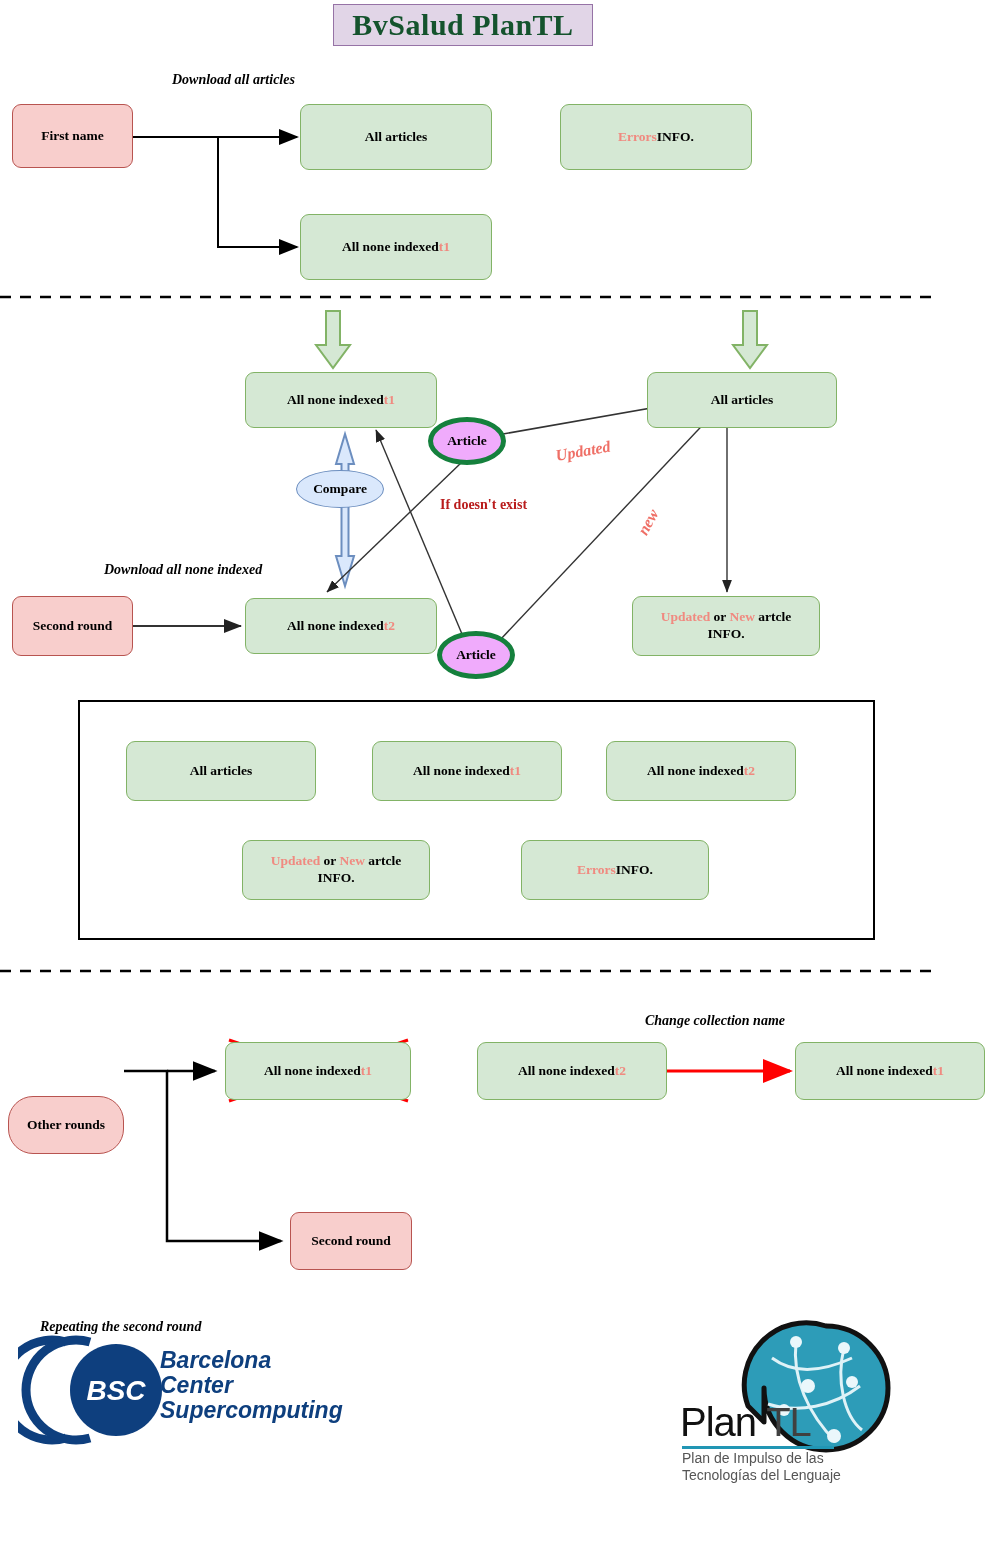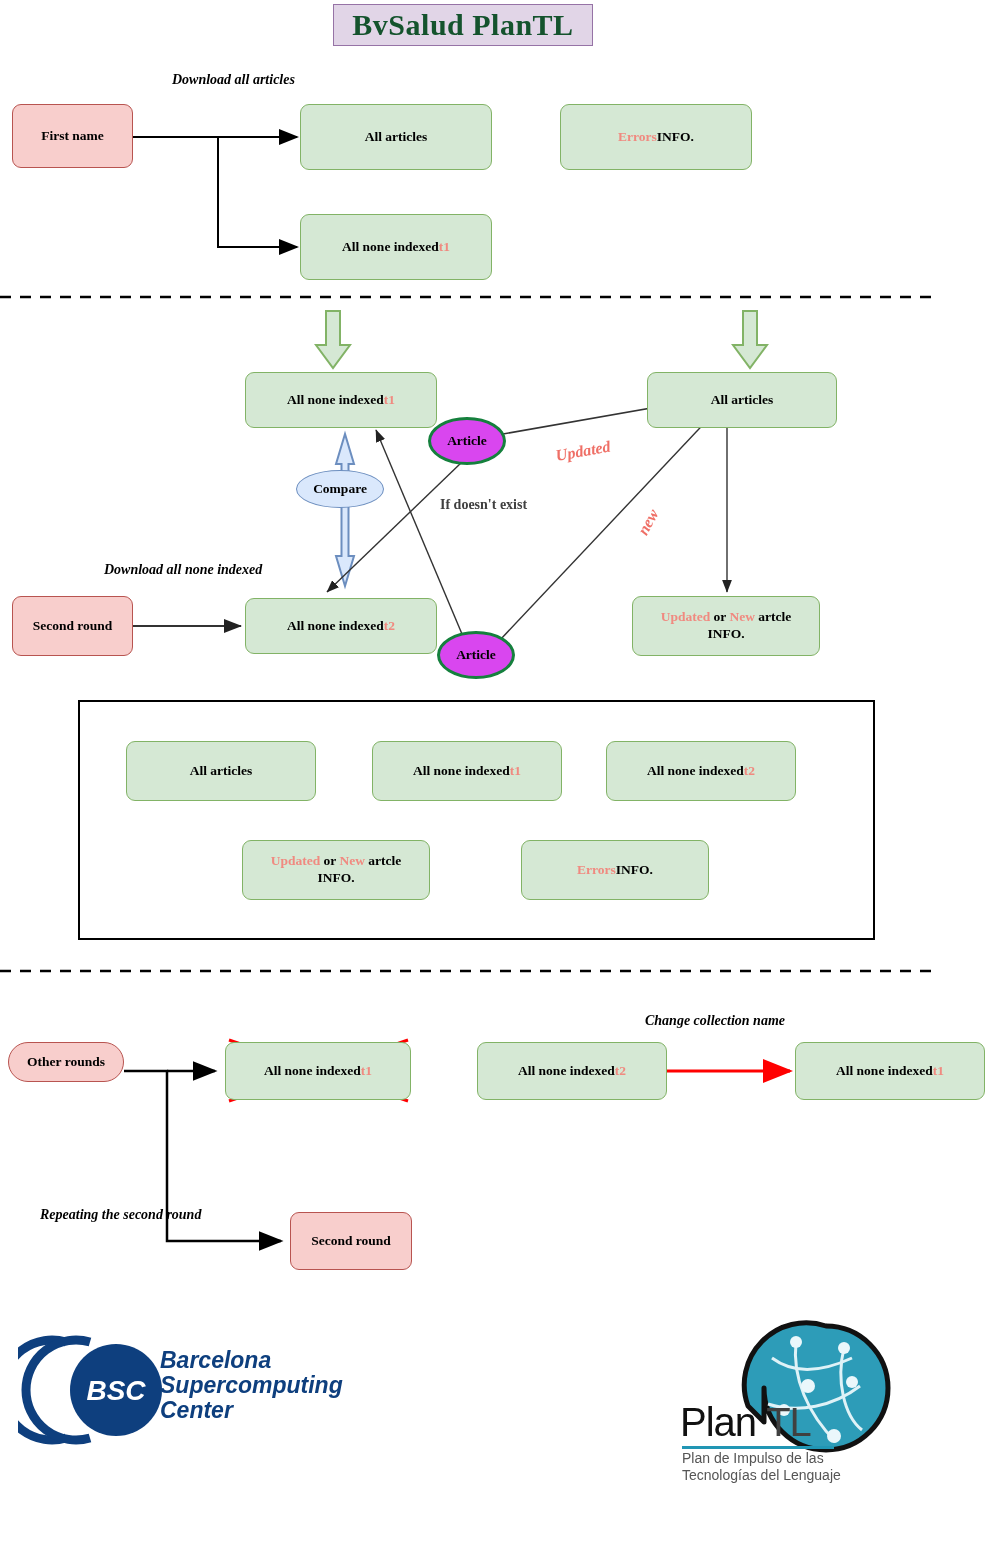--- a/index.html
+++ b/index.html
@@ -22,35 +22,35 @@
   .node{
     position:absolute;box-sizing:border-box;
     display:flex;align-items:center;justify-content:center;text-align:center;
     font-size:13.5px;font-weight:bold;color:#000;
     border-radius:9px;line-height:1.25;padding:2px 6px;
   }
   .green{background:#d5e8d4;border:1px solid #82b366;}
   .pink{background:#f8cecc;border:1px solid #b85450;}
   .ellipse{
     position:absolute;box-sizing:border-box;border-radius:50%;
-    background:#d946ef;border:3px solid #15803d;
+    background:#f0abfc;border:5px solid #15803d;
     display:flex;align-items:center;justify-content:center;
     font-size:13.5px;font-weight:bold;color:#000;
   }
   .ellipse.blue{background:#dae8fc;border:1px solid #6c8ebf;}
 
   .accent{color:#f08a80;}
 
   
   .note{
     position:absolute;font-family:"Liberation Serif", serif;
     font-style:italic;font-weight:bold;font-size:14px;color:#000;white-space:nowrap;
   }
   .plain-label{
-    position:absolute;font-size:14px;font-weight:bold;color:#404040;white-space:nowrap;
+    position:absolute;font-size:14px;font-weight:bold;color:#b91c1c;white-space:nowrap;
   }
   .rot-label{
     position:absolute;font-family:"Liberation Serif", serif;
     font-style:italic;font-weight:bold;font-size:16px;color:#ef6f66;white-space:nowrap;
     transform-origin:left center;
   }
 
   
   .frame{position:absolute;box-sizing:border-box;border:2px solid #000;background:transparent;}
 
@@ -202,30 +202,30 @@
       <span class="accent">Updated</span><span> or </span><span class="accent">New</span><span> artcle</span><br>
       <span>INFO.</span>
     </span>
   </div>
 
   <div class="node green" style="left:521px;top:840px;width:188px;height:60px;">
     <span class="accent">Errors</span>
       <span> INFO.</span>
   </div>
 
-  <div class="node pink" style="left:8px;top:1042px;width:116px;height:40px;border-radius:25px;">Other rounds</div>
+  <div class="node pink" style="left:8px;top:1096px;width:116px;height:58px;border-radius:25px;">Other rounds</div>
 
   <div class="node green" style="left:225px;top:1042px;width:186px;height:58px;">
     <span>All none indexed </span>
       <span class="accent">t1</span>
   </div>
 
   <div class="node pink" style="left:290px;top:1212px;width:122px;height:58px;">Second round</div>
 
-  <div class="note" style="left:40px;top:1207px;">Repeating the second round</div>
+  <div class="note" style="left:40px;top:1319px;">Repeating the second round</div>
 
   <div class="note" style="left:645px;top:1013px;">Change collection name</div>
 
   <div class="node green" style="left:477px;top:1042px;width:190px;height:58px;">
     <span>All none indexed </span>
       <span class="accent">t2</span>
   </div>
 
   <div class="node green" style="left:795px;top:1042px;width:190px;height:58px;">
     <span>All none indexed </span>
@@ -235,22 +235,22 @@
   <svg class="logo-bsc" viewBox="0 0 520 120">
     <g fill="none" stroke="#0e3f7e" stroke-width="9">
       <path d="M48,12 A50,50 0 1,0 48,108"></path>
       <path d="M72,12 A50,50 0 1,0 72,108"></path>
     </g>
     <circle cx="98" cy="60" r="46" fill="#0e3f7e"></circle>
     <text x="98" y="70" text-anchor="middle" fill="#ffffff" font-family="Liberation Sans, sans-serif" font-size="28" font-weight="bold" font-style="italic">BSC</text>
   </svg>
   <div class="bsc-text">
     <span class="l">Barcelona</span>
+    <span class="l">Center</span>
     <span class="l">Supercomputing</span>
-    <span class="l">Center</span>
   </div>
 
   <svg class="logo-plantl" viewBox="0 0 230 170">
     <path d="M150,8 a62,62 0 1,1 -62,62 l0,34 -16,-16 a62,62 0 0,1 78,-80 z" fill="#2d9cb8" stroke="#111" stroke-width="5" stroke-linejoin="round"></path>
     <g stroke="#dff2f7" stroke-width="3" fill="none">
       <path d="M96,40 C120,58 150,52 176,40"></path>
       <path d="M92,86 C122,96 158,88 184,68"></path>
       <path d="M120,24 C116,60 132,96 160,124"></path>
       <path d="M168,30 C160,62 168,98 186,112"></path>
     </g>

